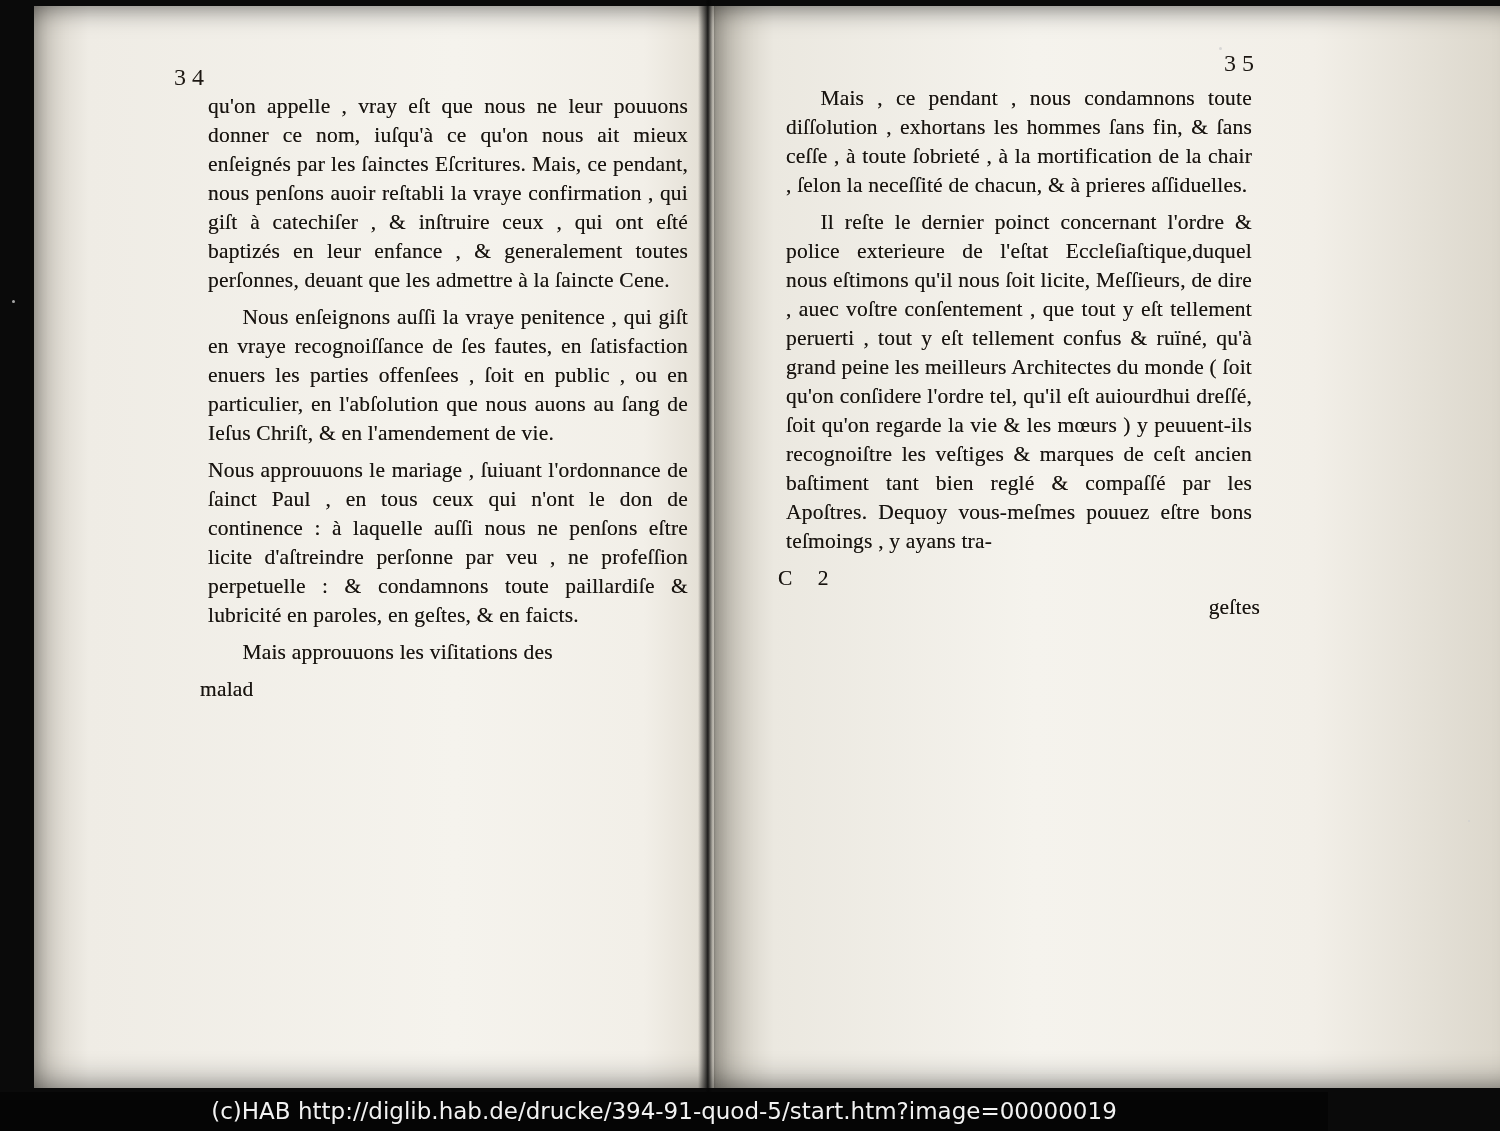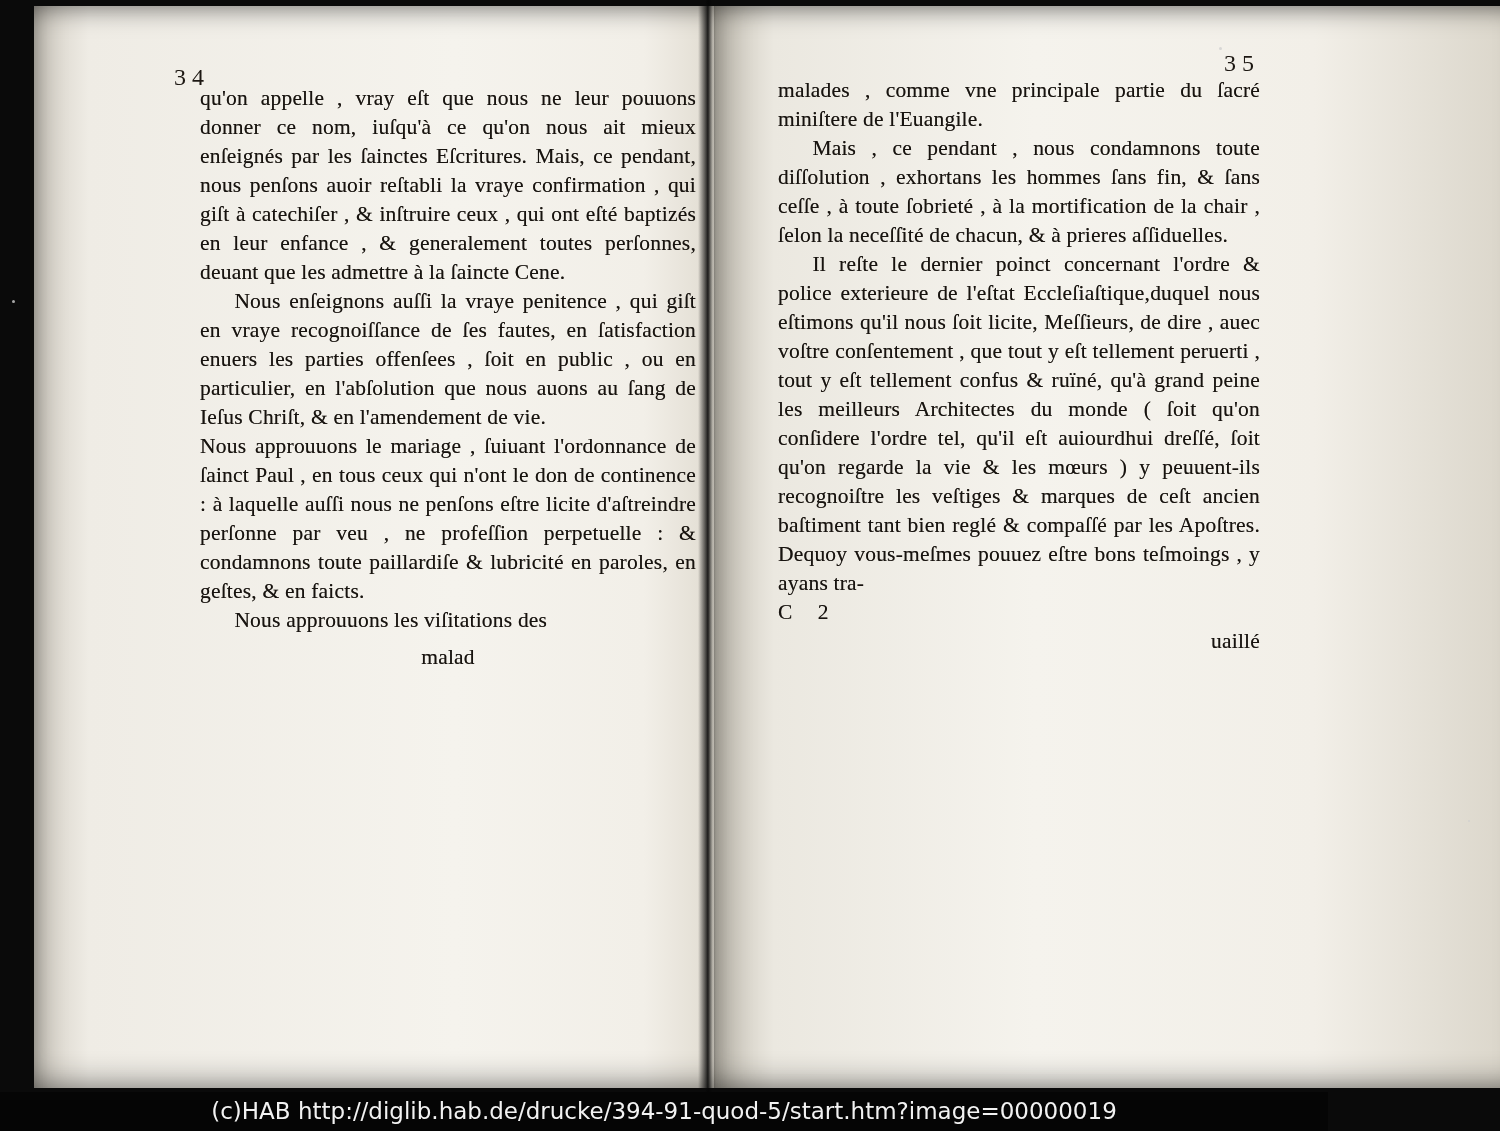--- a/index.html
+++ b/index.html
@@ -72,28 +72,28 @@
     left: 166px;
     top: 78px;
     width: 496px;
   }
   .tb-right {
     left: 64px;
     top: 70px;
     width: 482px;
   }
   .para {
-    margin: 0;
+    margin: 8px;
     padding: 0;
   }
   .para.indent { text-indent: 1.6em; }
   .para.no-indent { text-indent: 0; }
   .catchword-line {
-    text-align: center;
-    margin: 8px;
+    text-align: left;
+    margin: 0;
   }
   .sig-line {
     display: flex;
     margin: 0;
     flex-direction: column;
   }
   .sig-spacer-a { flex: 0 0 47%; }
   .sig-mark { letter-spacing: 10px; }
   .sig-spacer-b { flex: 1 1 auto; }
   .sig-catchword { text-align: right; }
@@ -131,38 +131,37 @@
 <body>
 
 <div class="stage">
 
   <div class="page page-left">
     <div class="page-number pn-left">34</div>
     <div class="text-block tb-left">
       <p class="para no-indent">qu'on appelle , vray eſt que nous ne leur pouuons donner ce nom, iuſqu'à ce qu'on nous ait mieux enſeignés par les ſainctes Eſcritures. Mais, ce pendant, nous penſons auoir reſtabli la vraye confirmation , qui giſt à catechiſer , &amp; inſtruire ceux , qui ont eſté baptizés en leur enfance , &amp; generalement toutes perſonnes, deuant que les admettre à la ſaincte Cene.</p>
       <p class="para indent">Nous enſeignons auſſi la vraye penitence , qui giſt en vraye recognoiſſance de ſes fautes, en ſatisfaction enuers les parties offenſees , ſoit en public , ou en particulier, en l'abſolution que nous auons au ſang de Ieſus Chriſt, &amp; en l'amendement de vie.</p>
       <p class="para no-indent">Nous approuuons le mariage , ſuiuant l'ordonnance de ſainct Paul , en tous ceux qui n'ont le don de continence : à laquelle auſſi nous ne penſons eſtre licite d'aſtreindre perſonne par veu , ne profeſſion perpetuelle : &amp; condamnons toute paillardiſe &amp; lubricité en paroles, en geſtes, &amp; en faicts.</p>
-      <p class="para indent">Nous approuuons les viſitations des</p>
+      <p class="para indent">Mais approuuons les viſitations des</p>
       <p class="para catchword-line">malad</p>
     </div>
   </div>
 
   <div class="spine"></div>
 
   <div class="page page-right">
     <div class="page-number pn-right">35</div>
     <div class="text-block tb-right">
-      <p class="para no-indent">malades , comme vne principale partie du ſacré miniſtere de l'Euangile.</p>
       <p class="para indent">Mais , ce pendant , nous condamnons toute diſſolution , exhortans les hommes ſans fin, &amp; ſans ceſſe , à toute ſobrieté , à la mortification de la chair , ſelon la neceſſité de chacun, &amp; à prieres aſſiduelles.</p>
       <p class="para indent">Il reſte le dernier poinct concernant l'ordre &amp; police exterieure de l'eſtat Eccleſiaſtique,duquel nous eſtimons qu'il nous ſoit licite, Meſſieurs, de dire , auec voſtre conſentement , que tout y eſt tellement peruerti , tout y eſt tellement confus &amp; ruïné, qu'à grand peine les meilleurs Architectes du monde ( ſoit qu'on conſidere l'ordre tel, qu'il eſt auiourdhui dreſſé, ſoit qu'on regarde la vie &amp; les mœurs ) y peuuent-ils recognoiſtre les veſtiges &amp; marques de ceſt ancien baſtiment tant bien reglé &amp; compaſſé par les Apoſtres.  Dequoy vous-meſmes pouuez eſtre bons teſmoings , y ayans tra-</p>
       <p class="para sig-line">
         <span class="sig-spacer-a"></span>
         <span class="sig-mark">C 2</span>
         <span class="sig-spacer-b"></span>
-        <span class="sig-catchword">uaillé</span>
+        <span class="sig-catchword">geſtes</span>
       </p>
     </div>
   </div>
 
   <div class="speck speck-1"></div>
   <div class="speck speck-2"></div>
   <div class="speck speck-3"></div>
 
   <div class="footer-bar">
     <div class="caption">(c)HAB http://diglib.hab.de/drucke/394-91-quod-5/start.htm?image=00000019</div>

